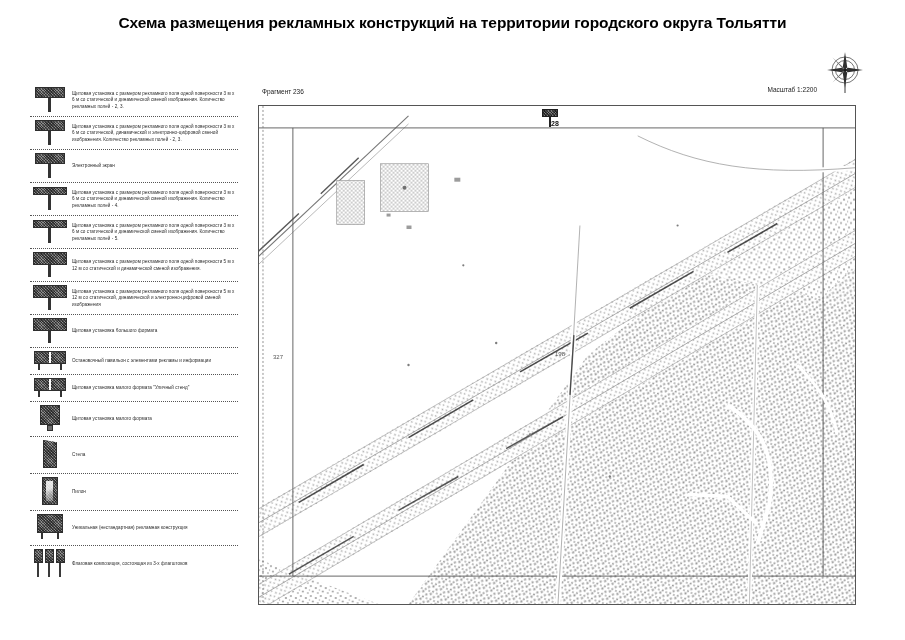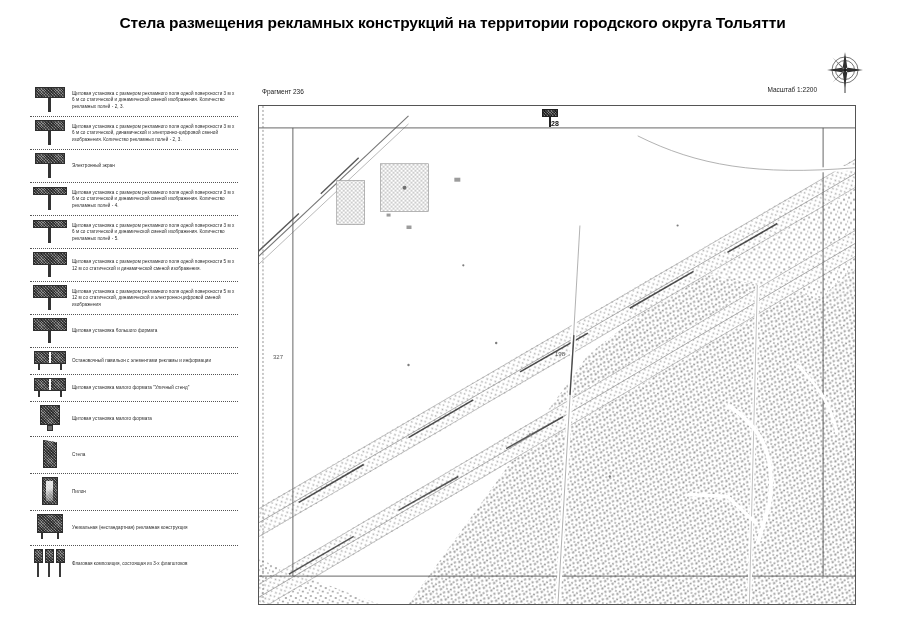--- a/index.html
+++ b/index.html
@@ -176,21 +176,21 @@
   .map-num {
     position: absolute;
     font-size: 6px;
     color: #555;
     white-space: nowrap;
   }
 </style>
 </head>
 <body>
 
-<div class="page-title">Стела размещения рекламных конструкций на территории городского округа Тольятти</div>
+<div class="page-title">Схема размещения рекламных конструкций на территории городского округа Тольятти</div>
 
 <div class="legend">
 
   <div class="legend-row">
     <div class="legend-icon-cell">
       <div class="ico ico-board">
         <div class="panel hatch"></div>
           <div class="post"></div>
       </div>
     </div>

